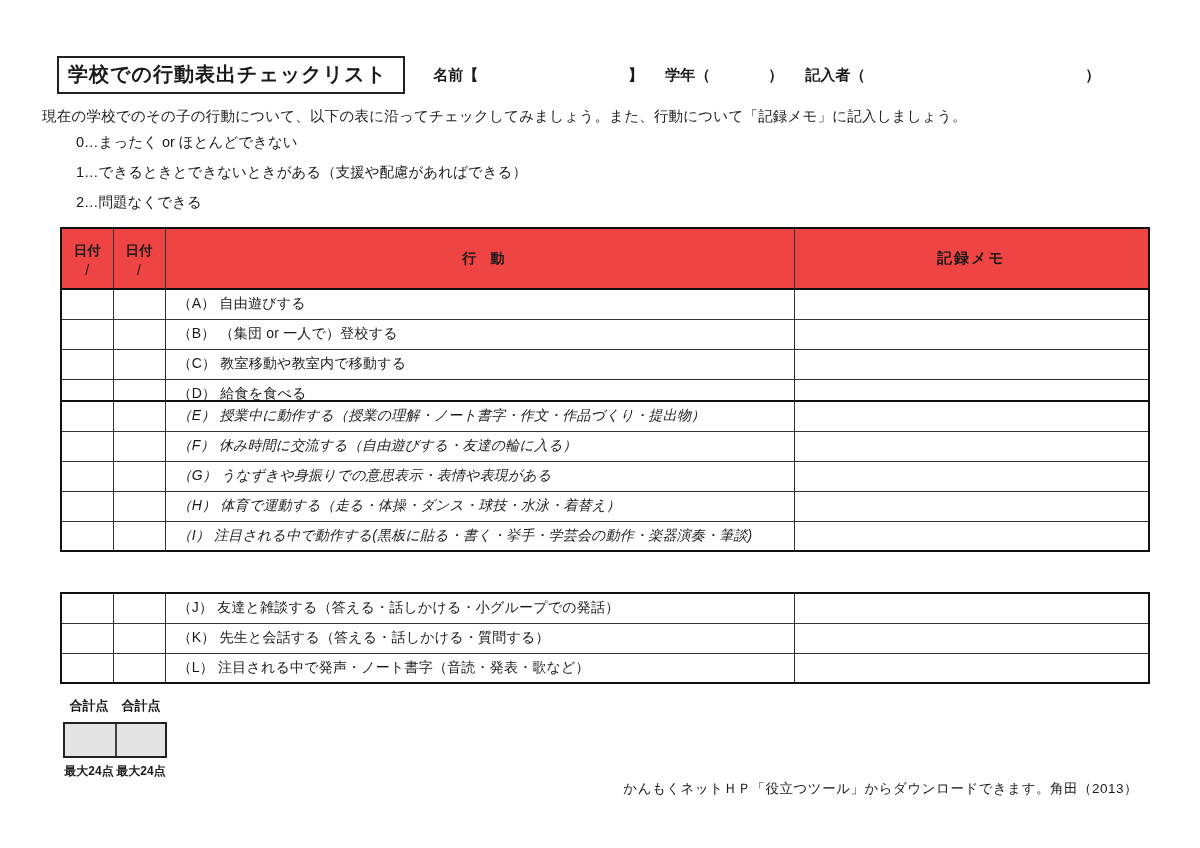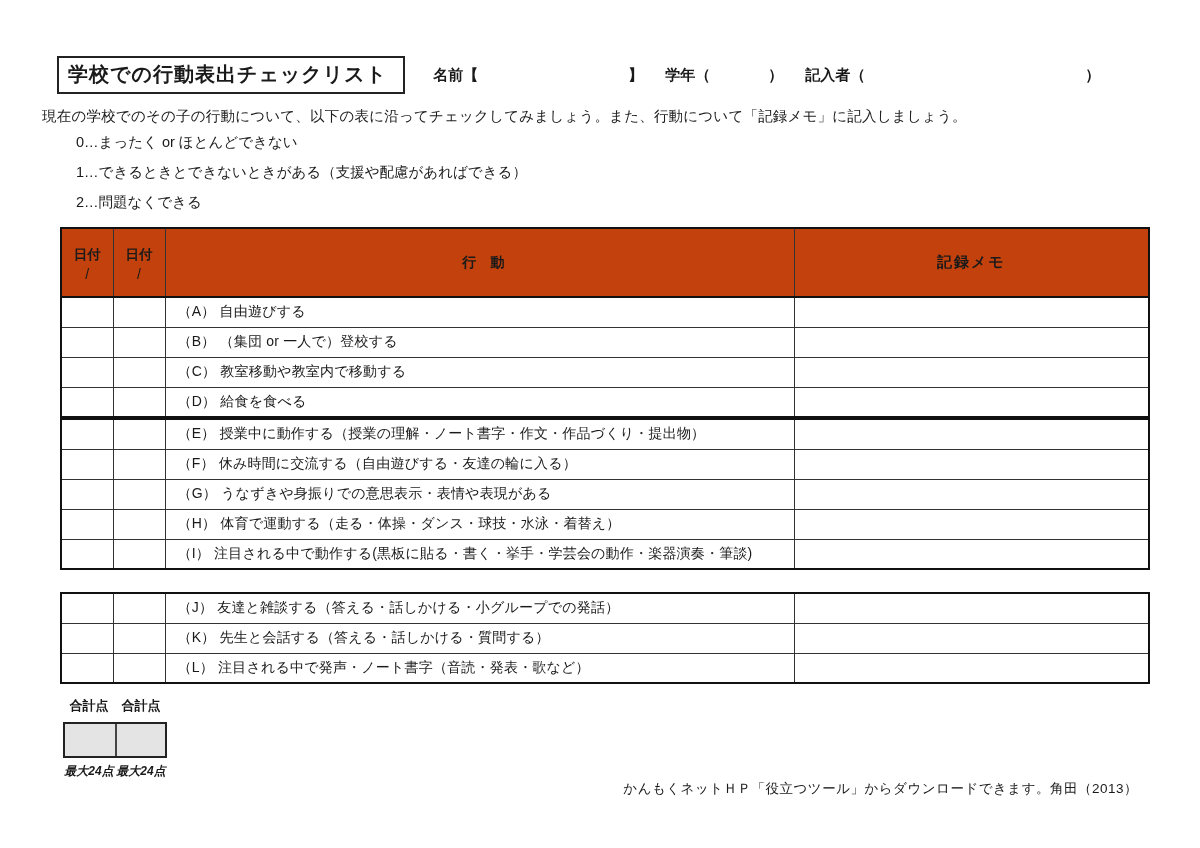--- a/index.html
+++ b/index.html
@@ -46,43 +46,43 @@
     width: 1088px;
   }
   table.check td { border: 1px solid #333; background: #fff; }
   td.c-date1 { width: 52px;  border-right: 2px solid #777; }
   td.c-date2 { width: 52px;  border-right: 2px solid #111; }
   td.c-beh   { width: 629px; font-size: 14px; padding-left: 12px; letter-spacing: 0.2px; white-space: nowrap; overflow: hidden; }
   td.c-memo  { width: 355px; }
   tr.body-row td { height: 30px; }
 
   tr.head-row td {
-    background: #c2410c; height: 69px; text-align: center;
+    background: #ef4444; height: 61px; text-align: center;
     font-weight: bold; border-bottom: 2px solid #111;
   }
   .hd-date { font-size: 13.5px; line-height: 1.5; padding-top: 4px; }
   .hd-slash { font-weight: normal; font-size: 14px; line-height: 1.4; }
   .hd-center { font-size: 15px; letter-spacing: 2px; }
 
   #table-1 { top: 227px; }
-  #table-2 { top: 418px; }
+  #table-2 { top: 400px; font-style: italic; }
   #table-3 { top: 592px; }
 
   
   .totals { position: absolute; left: 63px; top: 697px; width: 120px; }
   .totals-labels { display: flex; }
   .totals-labels span {
     width: 52px; text-align: center; font-size: 13px; font-weight: bold; white-space: nowrap;
   }
   .totals-boxes { display: flex; margin-top: 7px; border: 2px solid #222; width: 104px; height: 36px; }
   .total-box { width: 50px; background: #e4e4e4; }
   .total-box + .total-box { border-left: 2px solid #444; }
   .totals-max { display: flex; margin-top: 5px; }
   .totals-max span {
-    width: 52px; text-align: center; font-size: 12px; font-weight: bold; white-space: nowrap; font-style: italic;
+    width: 52px; text-align: center; font-size: 12px; font-weight: bold; white-space: nowrap;
   }
 
   
   .footer {
     position: absolute; right: 62px; top: 780px;
     font-size: 13.5px; letter-spacing: 0.5px; white-space: nowrap;
   }
 </style>
 </head>
 <body>

